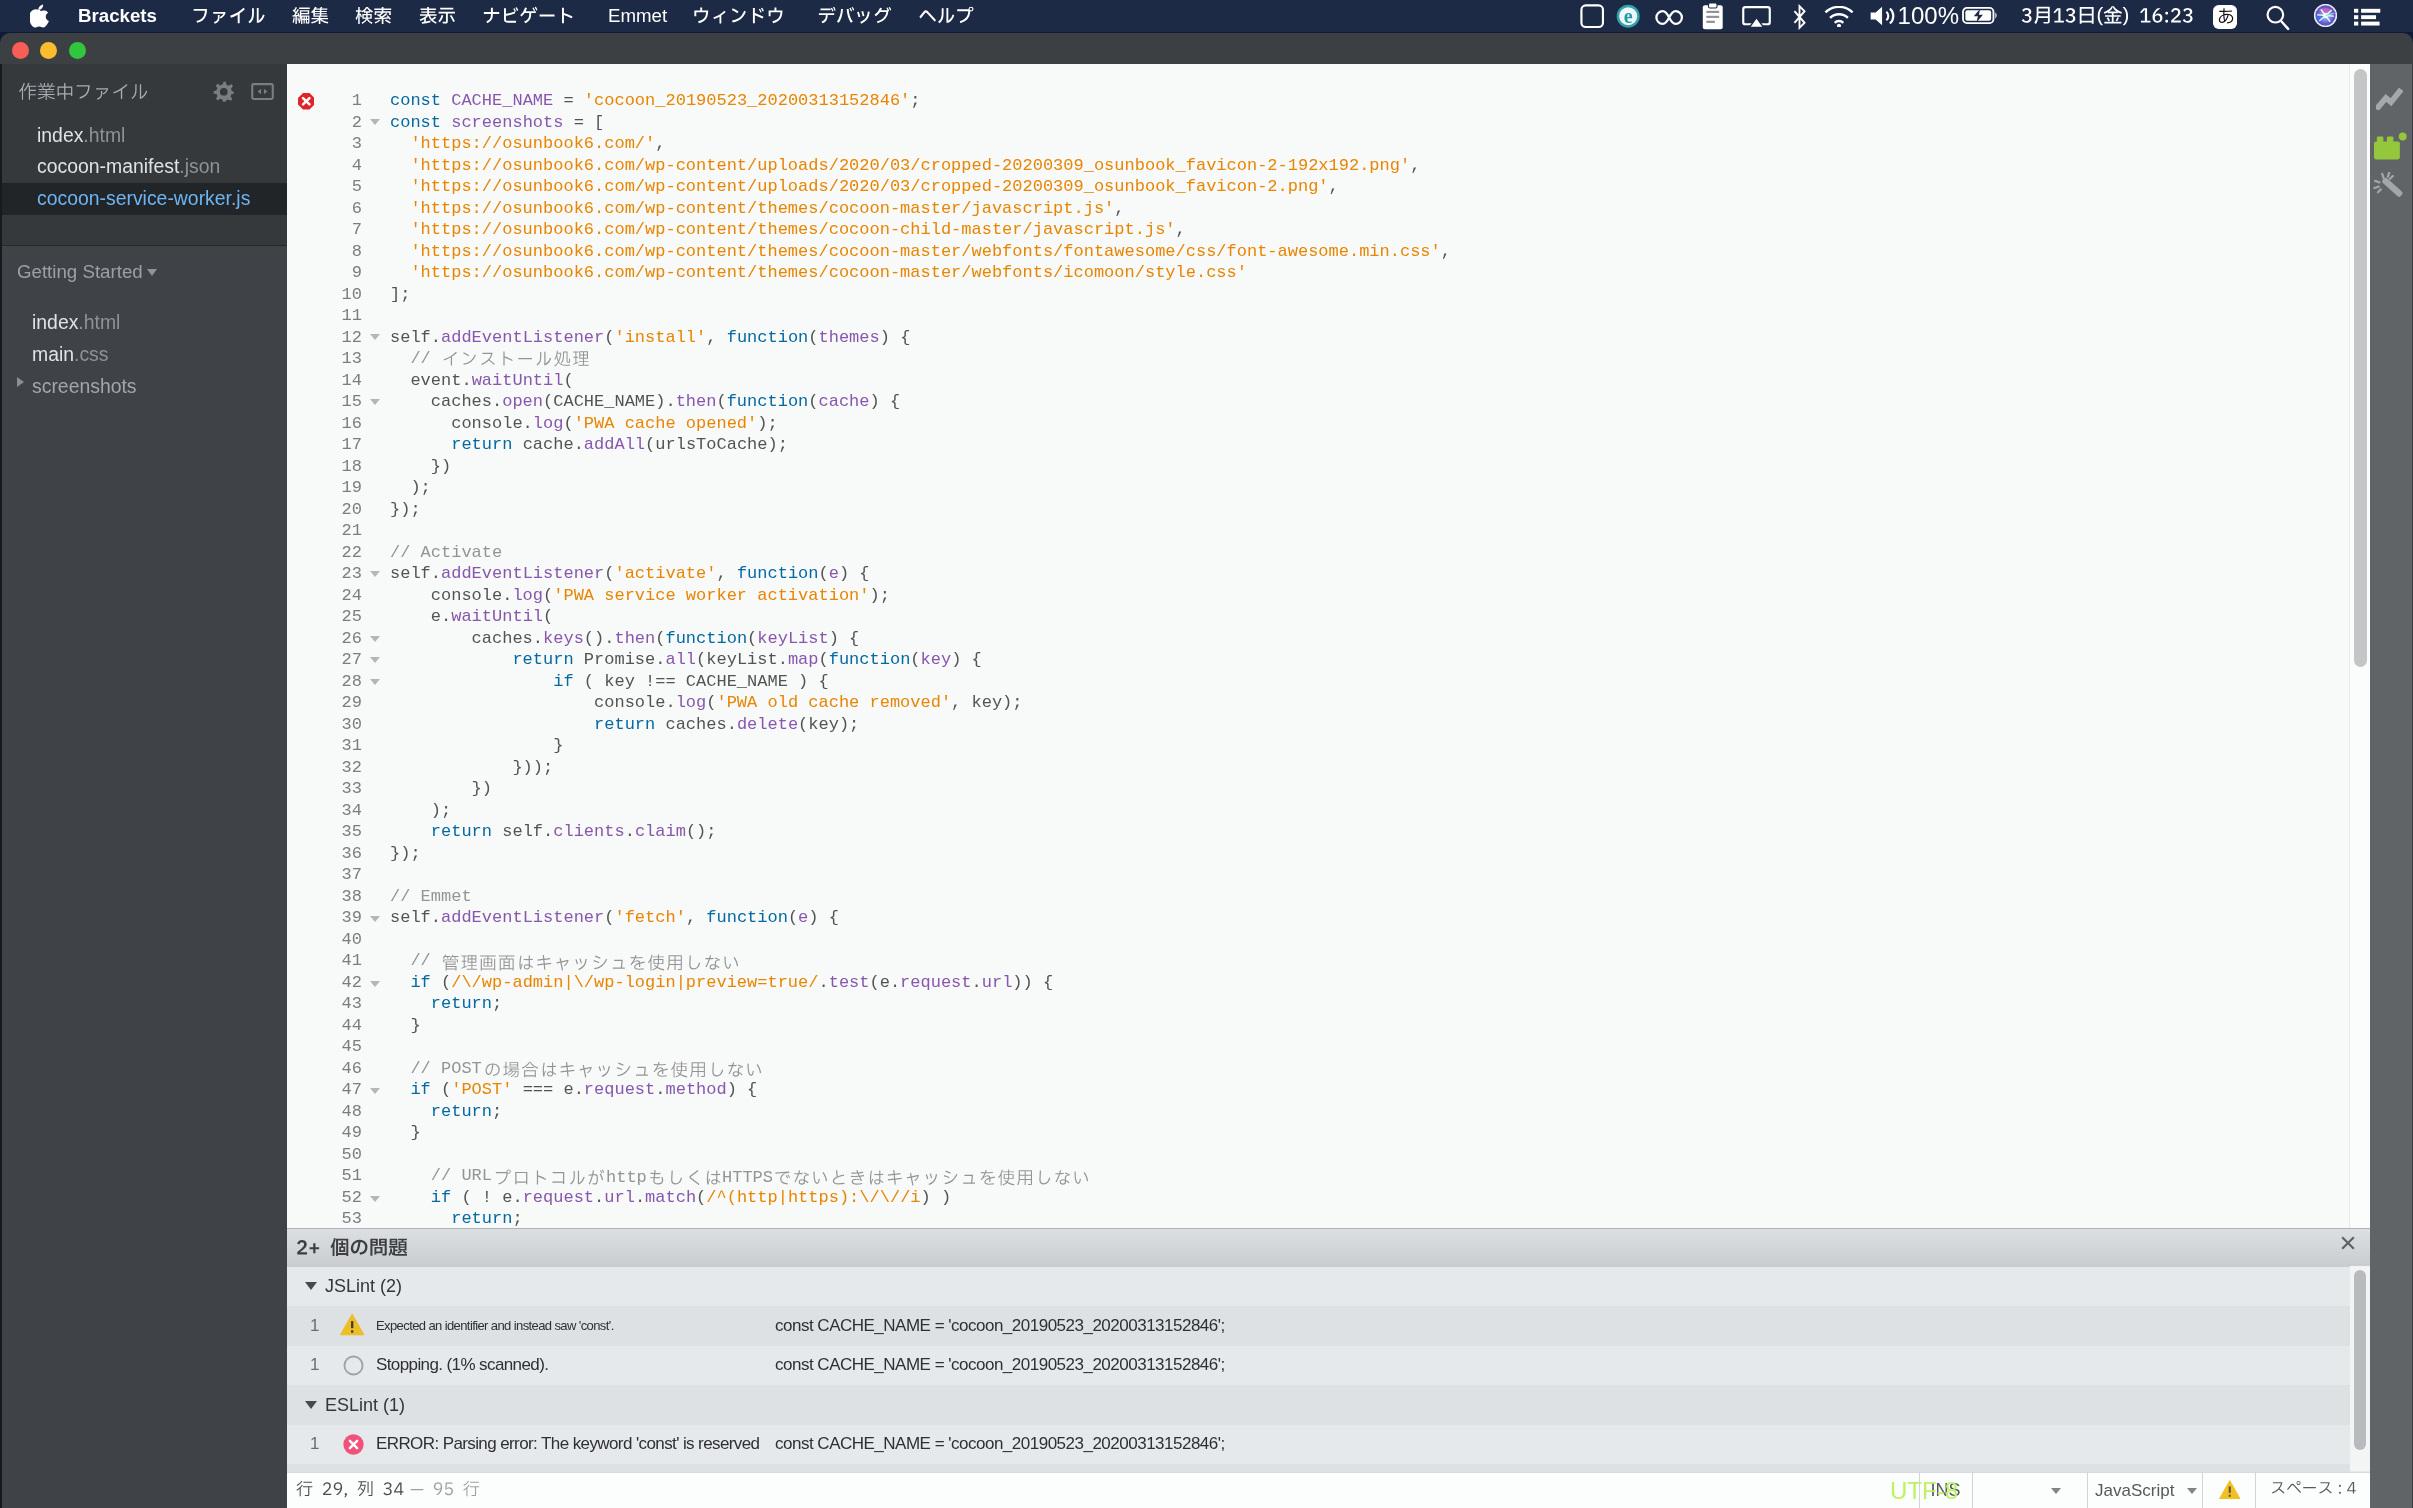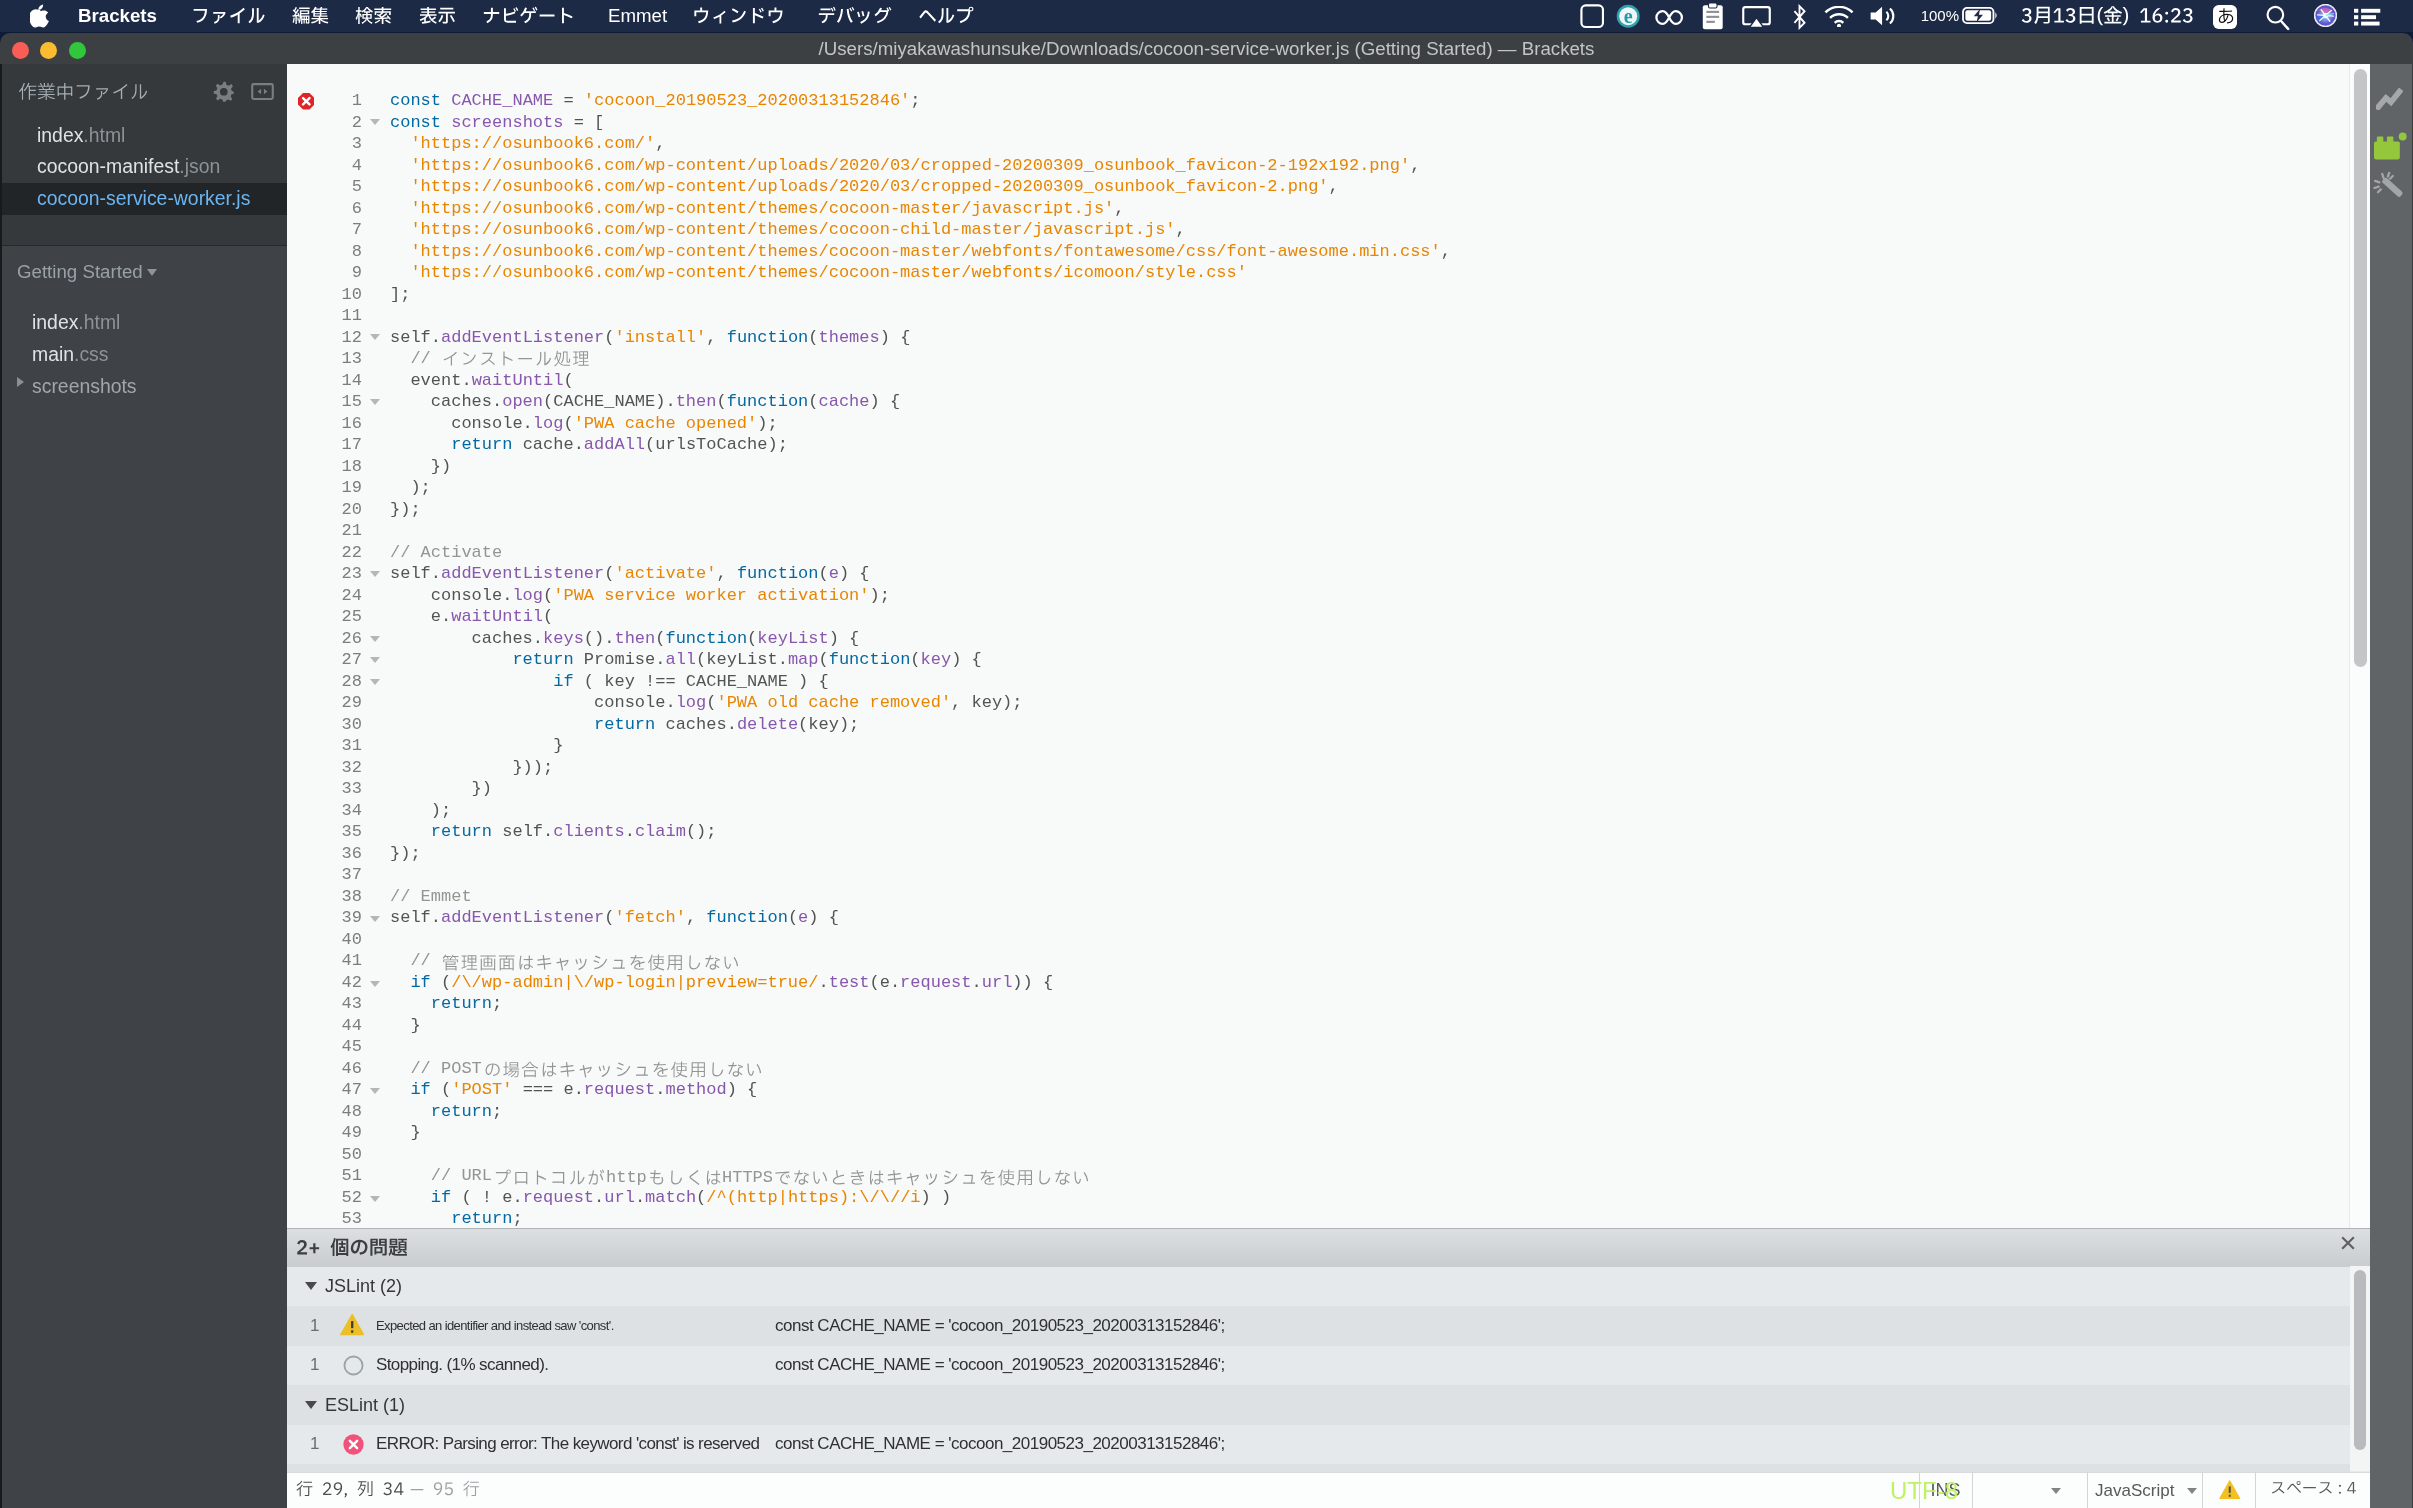--- a/index.html
+++ b/index.html
@@ -95,21 +95,21 @@
       <path d="M2 9 A 27 27 0 0 1 40 9" fill="none" stroke="#fff" stroke-width="3.4"></path>
       <path d="M8.5 16.5 A 18 18 0 0 1 33.5 16.5" fill="none" stroke="#fff" stroke-width="3.4"></path>
       <path d="M15 23.5 A 8.5 8.5 0 0 1 27 23.5" fill="none" stroke="#fff" stroke-width="3.4"></path>
       <circle cx="21" cy="27.5" r="2.8" fill="#fff"></circle>
     </svg>
 <svg class="abs" style="left:1869px;top:5.7px" width="29" height="20" viewBox="0 0 40 28">
       <path fill="#fff" d="M2 9 L9 9 L18 1 L18 27 L9 19 L2 19 Z"></path>
       <path d="M24 8 A 8 8 0 0 1 24 20" fill="none" stroke="#fff" stroke-width="3"></path>
       <path d="M29 3.5 A 14 14 0 0 1 29 24.5" fill="none" stroke="#fff" stroke-width="3"></path>
     </svg>
-<div class="abs" style="left:1868px;top:0;width:91px;text-align:right;height:32px;line-height:32px;font-size:15px;color:#fff">100%</div>
+<div class="abs" style="left:1868px;top:0;width:91px;text-align:right;height:32px;line-height:32px;font-size:24px;color:#fff">100%</div>
 <svg class="abs" style="left:1962px;top:7.2px" width="37" height="17" viewBox="0 0 52 24">
       <rect x="1.3" y="1.3" width="43" height="21.4" rx="5.5" fill="none" stroke="#fff" stroke-width="2.6"></rect>
       <rect x="4.6" y="4.6" width="36.4" height="14.8" rx="2.8" fill="#fff"></rect>
       <path d="M47 7.5 Q50.5 12 47 16.5 Z" fill="#fff"></path>
       <path d="M25.5 2.5 L16.5 13.2 L22.3 13.2 L20.5 21.5 L29.5 10.8 L23.7 10.8 Z" fill="#1d2a46"></path>
     </svg>
 <svg style="position:absolute;left:2021px;top:2.2px;overflow:visible" width="173" height="26" viewBox="0 -28.4 241 36">
       <path d="M7.5 -11.6Q9.2 -11.6 10.2 -12.4Q11.1 -13.2 11.1 -14.5V-14.7Q11.1 -16.1 10.2 -16.8Q9.4 -17.6 7.9 -17.6Q5.2 -17.6 3.8 -15.1L1.7 -16.9Q2.8 -18.4 4.2 -19.3Q5.7 -20.1 8.0 -20.1Q9.8 -20.1 11.2 -19.5Q12.7 -18.9 13.5 -17.8Q14.3 -16.6 14.3 -15.0Q14.3 -13.2 13.3 -12.0Q12.2 -10.9 10.6 -10.5V-10.3Q12.3 -10.0 13.5 -8.8Q14.7 -7.5 14.7 -5.5Q14.7 -3.8 13.8 -2.4Q12.9 -1.1 11.4 -0.4Q9.8 0.4 7.7 0.4Q5.2 0.4 3.6 -0.6Q2.1 -1.6 0.9 -3.2L3.2 -4.9Q4.0 -3.6 5.0 -2.9Q6.0 -2.2 7.7 -2.2Q9.5 -2.2 10.5 -3.1Q11.5 -4.0 11.5 -5.6V-5.8Q11.5 -7.4 10.5 -8.2Q9.4 -9.0 7.5 -9.0H5.4V-11.6Z M21.8 -21.8H40.0V-0.9Q40.0 1.6 37.5 1.6H31.7L31.1 -0.8H37.5V-6.3H24.0Q23.6 -3.8 22.8 -1.8Q22.1 0.2 20.8 2.2L18.5 0.5Q19.8 -1.4 20.6 -3.3Q21.3 -5.3 21.6 -7.7Q21.8 -10.2 21.8 -13.8ZM37.5 -15.2V-19.6H24.4V-15.2ZM37.5 -8.6V-12.9H24.4Q24.4 -10.6 24.2 -8.6Z M59.8 -2.5V0.0H46.5V-2.5H52.0V-17.6H51.8L47.1 -12.7L45.3 -14.4L50.4 -19.8H55.0V-2.5Z M68.4 -11.6Q70.2 -11.6 71.2 -12.4Q72.1 -13.2 72.1 -14.5V-14.7Q72.1 -16.1 71.2 -16.8Q70.4 -17.6 68.9 -17.6Q66.2 -17.6 64.8 -15.1L62.7 -16.9Q63.7 -18.4 65.2 -19.3Q66.7 -20.1 69.0 -20.1Q70.8 -20.1 72.2 -19.5Q73.7 -18.9 74.5 -17.8Q75.3 -16.6 75.3 -15.0Q75.3 -13.2 74.3 -12.0Q73.2 -10.9 71.6 -10.5V-10.3Q73.3 -10.0 74.5 -8.8Q75.7 -7.5 75.7 -5.5Q75.7 -3.8 74.8 -2.4Q73.9 -1.1 72.3 -0.4Q70.8 0.4 68.7 0.4Q66.2 0.4 64.6 -0.6Q63.0 -1.6 61.9 -3.2L64.2 -4.9Q65.0 -3.6 66.0 -2.9Q67.0 -2.2 68.7 -2.2Q70.5 -2.2 71.5 -3.1Q72.5 -4.0 72.5 -5.6V-5.8Q72.5 -7.4 71.5 -8.2Q70.4 -9.0 68.5 -9.0H66.4V-11.6Z M81.8 1.9V-21.4H101.2V1.9H98.6V0.0H84.4V1.9ZM98.6 -12.0V-19.0H84.4V-12.0ZM84.4 -9.6V-2.4H98.6V-9.6Z M111.8 -21.6H114.6Q112.3 -19.5 111.0 -16.4Q109.6 -13.2 109.6 -10.0V-7.7Q109.6 -4.5 111.0 -1.3Q112.3 1.8 114.6 3.9H111.8Q109.6 2.0 108.2 -1.4Q106.8 -4.8 106.8 -8.8Q106.8 -12.8 108.2 -16.3Q109.6 -19.7 111.8 -21.6Z M129.0 -8.0V-0.9H139.9V1.4H116.1V-0.9H126.5V-8.0H117.1V-10.2H126.5V-13.0H121.1V-14.4Q119.2 -13.2 116.5 -12.0L115.2 -14.4Q120.1 -16.4 122.6 -18.3Q125.1 -20.2 126.3 -22.6H129.4Q130.5 -20.3 133.1 -18.4Q135.8 -16.4 140.8 -14.3L139.6 -12.0Q136.7 -13.3 134.8 -14.3V-13.0H129.0V-10.2H138.9V-8.0ZM127.7 -21.4Q127.2 -19.7 126.0 -18.2Q124.7 -16.7 122.5 -15.2H133.3Q131.0 -16.7 129.7 -18.2Q128.4 -19.7 127.9 -21.4ZM131.7 -2.6Q132.4 -3.6 133.1 -5.0Q133.7 -6.3 134.1 -7.4L136.4 -6.5Q135.9 -5.3 135.3 -4.0Q134.6 -2.6 134.0 -1.7ZM121.5 -7.2Q122.2 -6.2 122.9 -5.0Q123.6 -3.7 124.1 -2.6L121.8 -1.6Q120.9 -3.9 119.3 -6.3Z M144.2 3.9H141.4Q143.7 1.8 145.1 -1.3Q146.4 -4.5 146.4 -7.7V-10.0Q146.4 -13.2 145.1 -16.4Q143.7 -19.5 141.4 -21.6H144.2Q146.4 -19.7 147.8 -16.3Q149.2 -12.8 149.2 -8.8Q149.2 -4.8 147.8 -1.4Q146.4 2.0 144.2 3.9Z M180.4 -2.5V0.0H167.1V-2.5H172.6V-17.6H172.3L167.7 -12.7L165.8 -14.4L170.9 -19.8H175.6V-2.5Z M183.2 -7.3Q183.2 -10.0 184.2 -12.5Q185.3 -14.9 186.9 -16.8Q188.5 -18.6 190.3 -19.8H194.3Q191.9 -18.1 190.4 -16.6Q188.8 -15.1 187.8 -13.4Q186.8 -11.7 186.4 -9.6L186.5 -9.6Q187.2 -10.9 188.4 -11.7Q189.5 -12.5 191.2 -12.5Q192.8 -12.5 194.2 -11.7Q195.5 -11.0 196.2 -9.6Q197.0 -8.2 197.0 -6.3Q197.0 -4.4 196.1 -2.9Q195.3 -1.4 193.7 -0.5Q192.1 0.4 190.1 0.4Q188.0 0.4 186.4 -0.6Q184.8 -1.5 184.0 -3.3Q183.2 -5.0 183.2 -7.3ZM193.8 -5.9V-6.3Q193.8 -8.1 192.9 -9.1Q191.9 -10.0 190.1 -10.0Q188.3 -10.0 187.3 -9.1Q186.4 -8.1 186.4 -6.3V-5.9Q186.4 -4.1 187.3 -3.1Q188.3 -2.1 190.1 -2.1Q191.9 -2.1 192.9 -3.1Q193.8 -4.1 193.8 -5.9Z M201.0 -12.8V-13.2Q201.0 -14.1 201.5 -14.6Q202.0 -15.1 202.9 -15.1Q203.9 -15.1 204.4 -14.6Q204.9 -14.1 204.9 -13.2V-12.8Q204.9 -12.0 204.4 -11.5Q203.9 -11.0 202.9 -11.0Q202.0 -11.0 201.5 -11.5Q201.0 -12.0 201.0 -12.8ZM201.0 -1.5V-1.9Q201.0 -2.8 201.5 -3.3Q202.0 -3.8 202.9 -3.8Q203.9 -3.8 204.4 -3.3Q204.9 -2.8 204.9 -1.9V-1.5Q204.9 -0.7 204.4 -0.2Q203.9 0.3 202.9 0.3Q202.0 0.3 201.5 -0.2Q201.0 -0.7 201.0 -1.5Z M209.2 0.0V-2.9L215.6 -8.7Q217.2 -10.1 218.0 -11.3Q218.8 -12.6 218.8 -13.9V-14.3Q218.8 -15.8 217.9 -16.6Q217.0 -17.5 215.4 -17.5Q212.5 -17.5 211.6 -14.3L209.0 -15.3Q209.7 -17.4 211.3 -18.8Q212.9 -20.1 215.6 -20.1Q217.6 -20.1 219.0 -19.4Q220.5 -18.7 221.2 -17.3Q222.0 -16.0 222.0 -14.3Q222.0 -12.1 220.8 -10.4Q219.6 -8.8 217.3 -6.8L212.5 -2.6H222.6V0.0Z M231.7 -11.6Q233.5 -11.6 234.5 -12.4Q235.4 -13.2 235.4 -14.5V-14.7Q235.4 -16.1 234.5 -16.8Q233.7 -17.6 232.1 -17.6Q229.4 -17.6 228.1 -15.1L226.0 -16.9Q227.0 -18.4 228.5 -19.3Q230.0 -20.1 232.3 -20.1Q234.1 -20.1 235.5 -19.5Q237.0 -18.9 237.8 -17.8Q238.6 -16.6 238.6 -15.0Q238.6 -13.2 237.6 -12.0Q236.5 -10.9 234.8 -10.5V-10.3Q236.6 -10.0 237.8 -8.8Q239.0 -7.5 239.0 -5.5Q239.0 -3.8 238.1 -2.4Q237.2 -1.1 235.6 -0.4Q234.1 0.4 232.0 0.4Q229.5 0.4 227.9 -0.6Q226.3 -1.6 225.2 -3.2L227.5 -4.9Q228.3 -3.6 229.3 -2.9Q230.3 -2.2 232.0 -2.2Q233.8 -2.2 234.8 -3.1Q235.8 -4.0 235.8 -5.6V-5.8Q235.8 -7.4 234.8 -8.2Q233.7 -9.0 231.8 -9.0H229.7V-11.6Z" fill="#ffffff"></path>
     </svg>
 <div class="abs" style="left:2213px;top:5px;width:24.4px;height:24.4px;background:#fff;border-radius:5.7px"></div>
@@ -145,21 +145,20 @@
       <rect x="10" y="1" width="27" height="5.5" fill="#fff"></rect>
       <rect x="0" y="10" width="6" height="5.5" fill="#fff"></rect>
       <rect x="10" y="10" width="21" height="5.5" fill="#fff"></rect>
       <rect x="0" y="19" width="6" height="5.5" fill="#fff"></rect>
       <rect x="10" y="19" width="26" height="5.5" fill="#fff"></rect>
     </svg>
 <div id="winbg"></div>
 <div class="abs" style="left:11.5px;top:42px;width:17px;height:17px;border-radius:50%;background:#f95e56"></div>
 <div class="abs" style="left:40px;top:42px;width:17px;height:17px;border-radius:50%;background:#fcbc2f"></div>
 <div class="abs" style="left:69px;top:42px;width:17px;height:17px;border-radius:50%;background:#31c63e"></div>
-<div class="abs" style="left:0;top:37px;width:2413px;height:24.4px;text-align:center;font-size:18.7px;color:#c2c4c6;line-height:24.4px">/Users/miyakawashunsuke/Downloads/cocoon-service-worker.js (Getting Started) — Brackets</div>
 <div id="sidebar">
       <div id="wfiles"></div>
 <div class="abs" style="left:0;top:119px;width:287px;height:32px;background:#212528"></div>
 </div>
 <svg style="position:absolute;left:18px;top:79px;overflow:visible" width="131" height="25" viewBox="0 -27.3 182 35">
       <path d="M8.9 -21.4Q8.0 -18.0 6.4 -15.0V1.9H4.8V-12.3Q3.4 -10.3 1.7 -8.9L0.7 -10.3Q3.1 -12.6 4.7 -15.3Q6.3 -18.1 7.4 -21.9ZM25.0 -16.4H16.1V-12.1H24.2V-10.5H16.1V-6.1H24.2V-4.6H16.1V1.9H14.4V-16.4H13.0Q11.2 -13.0 8.7 -10.3L7.4 -11.6Q9.5 -13.8 11.1 -16.3Q12.6 -18.8 13.6 -21.9L15.3 -21.4Q14.7 -19.9 13.8 -17.9H25.0Z M50.8 -17.7V-16.3H27.2V-17.7H35.5V-21.8H37.1V-17.7H40.5V-21.8H42.1V-17.7H44.5Q45.9 -19.6 46.8 -21.6L48.3 -21.0Q47.5 -19.2 46.2 -17.7ZM31.8 -17.9Q30.6 -19.7 29.7 -20.9L31.0 -21.6Q31.7 -20.8 33.1 -18.6ZM40.3 -5.0Q41.4 -3.6 44.1 -2.4Q46.7 -1.3 51.0 -0.2L50.4 1.2Q45.6 -0.1 43.0 -1.4Q40.3 -2.7 39.8 -4.5H39.6V2.0H38.0V-4.5H37.8Q37.3 -2.7 34.7 -1.4Q32.2 -0.0 27.7 1.2L27.0 -0.2Q31.1 -1.3 33.7 -2.4Q36.2 -3.6 37.3 -5.0H27.4V-6.4H38.0V-8.6H29.1V-9.9H38.0V-12.0H28.2V-13.4H34.4Q33.7 -14.3 32.6 -15.5L33.9 -16.2Q34.5 -15.7 35.7 -14.0L34.5 -13.4H41.9Q42.9 -14.5 43.8 -16.1L45.2 -15.6Q44.5 -14.4 43.7 -13.4H49.8V-12.0H39.6V-9.9H48.9V-8.6H39.6V-6.4H50.6V-5.0Z M65.7 -21.7V-16.7H75.3V-3.5H73.6V-5.7H65.7V1.9H63.9V-5.7H56.4V-3.5H54.7V-16.7H63.9V-21.7ZM56.4 -15.1V-7.2H63.9V-15.1ZM65.7 -7.2H73.6V-15.1H65.7Z M81.4 -18.6H99.7Q99.6 -13.4 98.2 -9.7Q96.8 -6.0 93.8 -3.5Q90.9 -1.0 86.1 0.3L85.3 -1.6Q89.5 -2.8 92.1 -4.8Q94.7 -6.8 96.0 -9.7Q97.3 -12.6 97.6 -16.7H81.4Z M117.8 -7.2Q119.9 -8.2 121.3 -9.6Q122.8 -11.0 123.5 -12.6H108.7V-14.3H125.3V-12.8Q124.6 -10.6 123.0 -8.8Q121.3 -7.0 118.9 -5.7ZM109.7 0.0Q111.8 -0.8 113.1 -1.8Q114.3 -2.7 114.9 -4.0Q115.4 -5.3 115.4 -7.1V-10.5H117.2V-7.0Q117.2 -3.9 115.7 -1.9Q114.1 0.2 110.7 1.6Z M152.5 -18.8Q149.4 -15.6 145.2 -12.9V0.8H143.3V-11.7Q138.7 -9.0 133.4 -7.1L132.6 -8.8Q137.8 -10.6 142.8 -13.6Q147.7 -16.5 151.3 -20.2Z M180.2 -10.2Q179.0 -6.4 176.8 -3.7Q174.5 -0.9 171.6 0.3H169.9V-20.1H171.7V-1.8Q176.4 -4.3 178.6 -11.1ZM163.5 -19.9H165.3V-12.1Q165.3 -7.4 163.9 -4.5Q162.4 -1.5 159.4 0.7L158.2 -0.8Q160.9 -2.8 162.2 -5.3Q163.5 -7.9 163.5 -12.1Z" fill="#a6afb6"></path>
     </svg>
 <svg class="abs" style="left:213px;top:81px" width="21.5" height="21.5" viewBox="0 0 30 30">
       <path fill="#777e84" d="M15 0 L18 0 L19 4.5 L22.5 6 L26.5 3.5 L28.8 6.8 L26 10.5 L26.8 13.5 L30 15 L30 18 L26.2 19.3 L25.5 22.5 L28 26 L25.5 28.5 L21.5 26.5 L18.5 28 L18 30 L14 30 L13 26.5 L9.5 25.5 L6 28 L3.5 25.5 L5.5 21.5 L4 18.5 L0 18 L0 14 L4 13 L5.5 9.5 L3 6 L6 3 L9.5 5.5 L13 4 Z" transform="translate(1,1) scale(0.93)"></path>
       <circle cx="15" cy="15" r="5.4" fill="#35393c"></circle>

